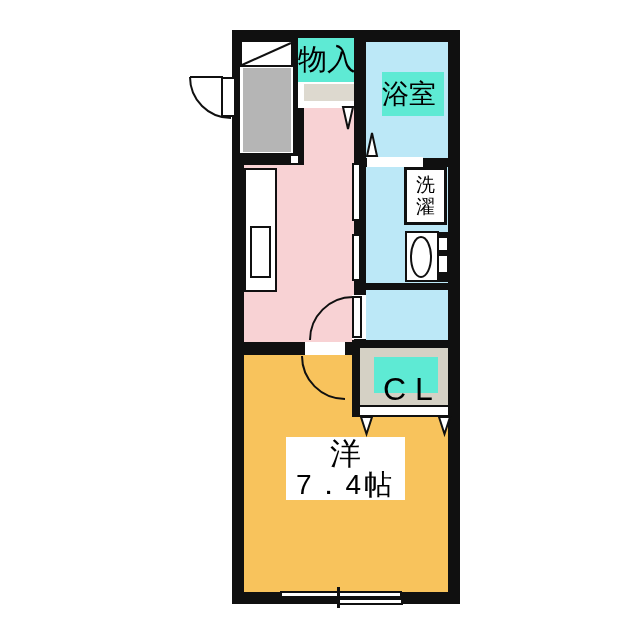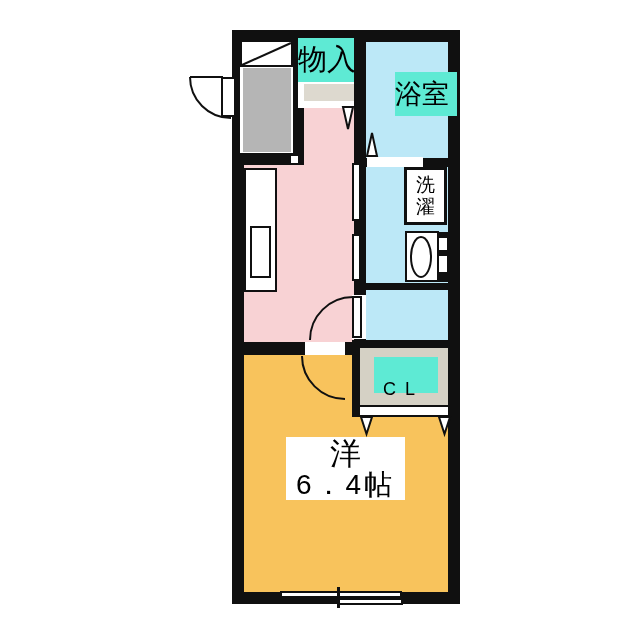--- a/index.html
+++ b/index.html
@@ -29,21 +29,21 @@
     <span class="jp" style="font-size:29px;white-space:nowrap;">物入</span>
   </div>
   <div class="abs" style="left: 304px; top: 84px; width: 50px; height: 17px; background-color: rgb(221, 217, 207);"></div>
 
   <div class="abs" style="left: 304px; top: 108px; width: 50px; height: 59px; background-color: rgb(248, 210, 212);"></div>
   <div class="abs" style="left: 244px; top: 165px; width: 110px; height: 177px; background-color: rgb(248, 210, 212);"></div>
   <div class="abs" style="left:244px;top:168px;width:33px;height:124px;background:#fff;border:2px solid #101010;"></div>
   <div class="abs" style="left:250px;top:226px;width:21px;height:52px;background:#fff;border:2px solid #101010;"></div>
 
   <div class="abs" style="left: 366px; top: 42px; width: 82px; height: 116px; background-color: rgb(188, 232, 247);"></div>
-  <div class="abs label" style="left:395px;top:72px;width:62px;height:44px;">
+  <div class="abs label" style="left:382px;top:72px;width:62px;height:44px;">
     <span class="jp" style="font-size:27px;white-space:nowrap;">浴室</span>
   </div>
   <div class="abs" style="left:367px;top:157px;width:56px;height:10px;background:#fff;"></div>
 
   <div class="abs" style="left: 366px; top: 167px; width: 82px; height: 116px; background-color: rgb(188, 232, 247);"></div>
   <div class="abs" style="left:404px;top:167px;width:43px;height:58px;background:#fff;border:3px solid #101010;
               display:flex;flex-direction:column;align-items:center;justify-content:center;line-height:1.15;">
     <span class="jp" style="font-size:19px;">洗</span>
     <span class="jp" style="font-size:19px;">濯</span>
   </div>
@@ -58,31 +58,31 @@
 
   <div class="abs" style="left: 366px; top: 290px; width: 82px; height: 50px; background-color: rgb(188, 232, 247);"></div>
   <div class="abs" style="left:352px;top:295px;width:14px;height:44px;background:#fff;"></div>
   <div class="abs" style="left:352px;top:296px;width:10px;height:42px;background:#fff;border:2px solid #101010;"></div>
 
   <div class="abs" style="left: 244px; top: 355px; width: 204px; height: 237px; background-color: rgb(248, 195, 92);"></div>
 
   <div class="abs" style="left: 352px; top: 340px; width: 108px; height: 77px; background-color: rgb(16, 16, 16);"></div>
   <div class="abs" style="left: 360px; top: 348px; width: 88px; height: 57px; background-color: rgb(213, 209, 197);"></div>
   <div class="abs label" style="left:374px;top:357px;width:64px;height:36px;">
-    <span style="font-size:18px;letter-spacing:9px;padding-left:9px;margin-top:29px;">CL</span>
+    <span style="font-size:32px;letter-spacing:9px;padding-left:9px;margin-top:29px;">CL</span>
   </div>
   <div class="abs" style="left:360px;top:405px;width:88px;height:12px;background:#fff;
               border-top:2px solid #101010;border-bottom:2px solid #101010;"></div>
 
   <div class="abs" style="left:305px;top:342px;width:40px;height:13px;background:#fff;"></div>
 
   <div class="abs" style="left:286px;top:437px;width:119px;height:63px;background:#fff;
               display:flex;flex-direction:column;align-items:center;justify-content:center;line-height:1.05;">
     <span class="jp" style="font-size:31px;">洋</span>
-    <span class="jp" style="font-size:28px;letter-spacing:3px;white-space:nowrap;">6．4帖</span>
+    <span class="jp" style="font-size:28px;letter-spacing:3px;white-space:nowrap;">7．4帖</span>
   </div>
 
   <div class="abs" style="left:280px;top:591px;width:122px;height:7px;background:#fff;border:2px solid #101010;"></div>
   <div class="abs" style="left:338px;top:598px;width:65px;height:7px;background:#fff;border:2px solid #101010;"></div>
   <div class="abs" style="left:337px;top:587px;width:3px;height:21px;background:#101010;"></div>
 
   <svg class="overlay" width="640" height="640" viewBox="0 0 640 640">
 
     <line x1="242" y1="65" x2="291" y2="43" stroke="#101010" stroke-width="2"></line>
 

